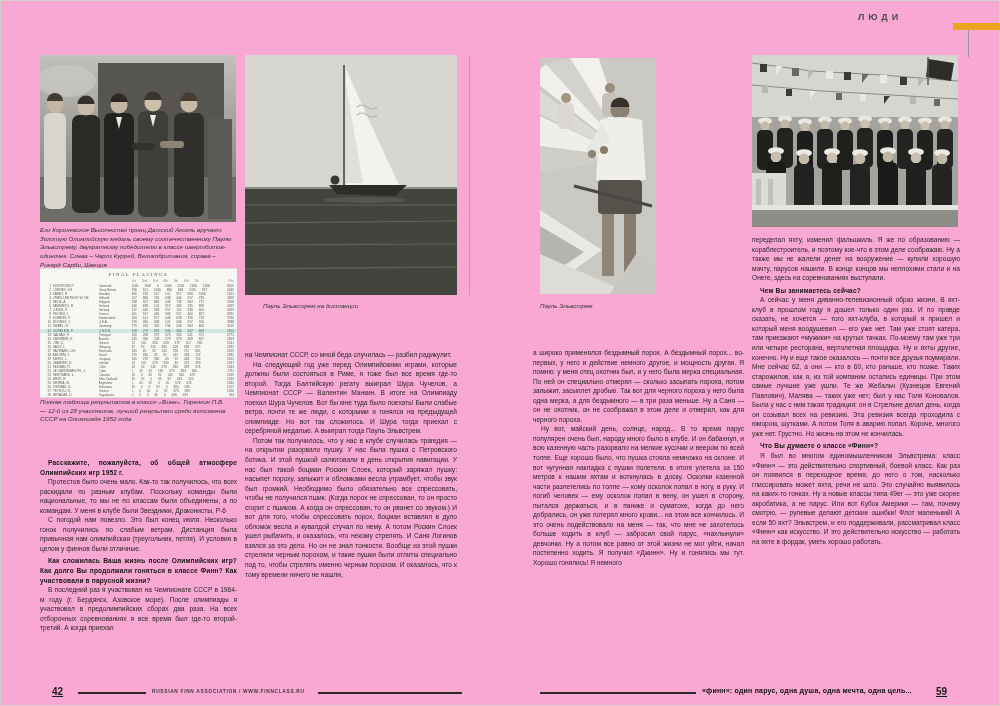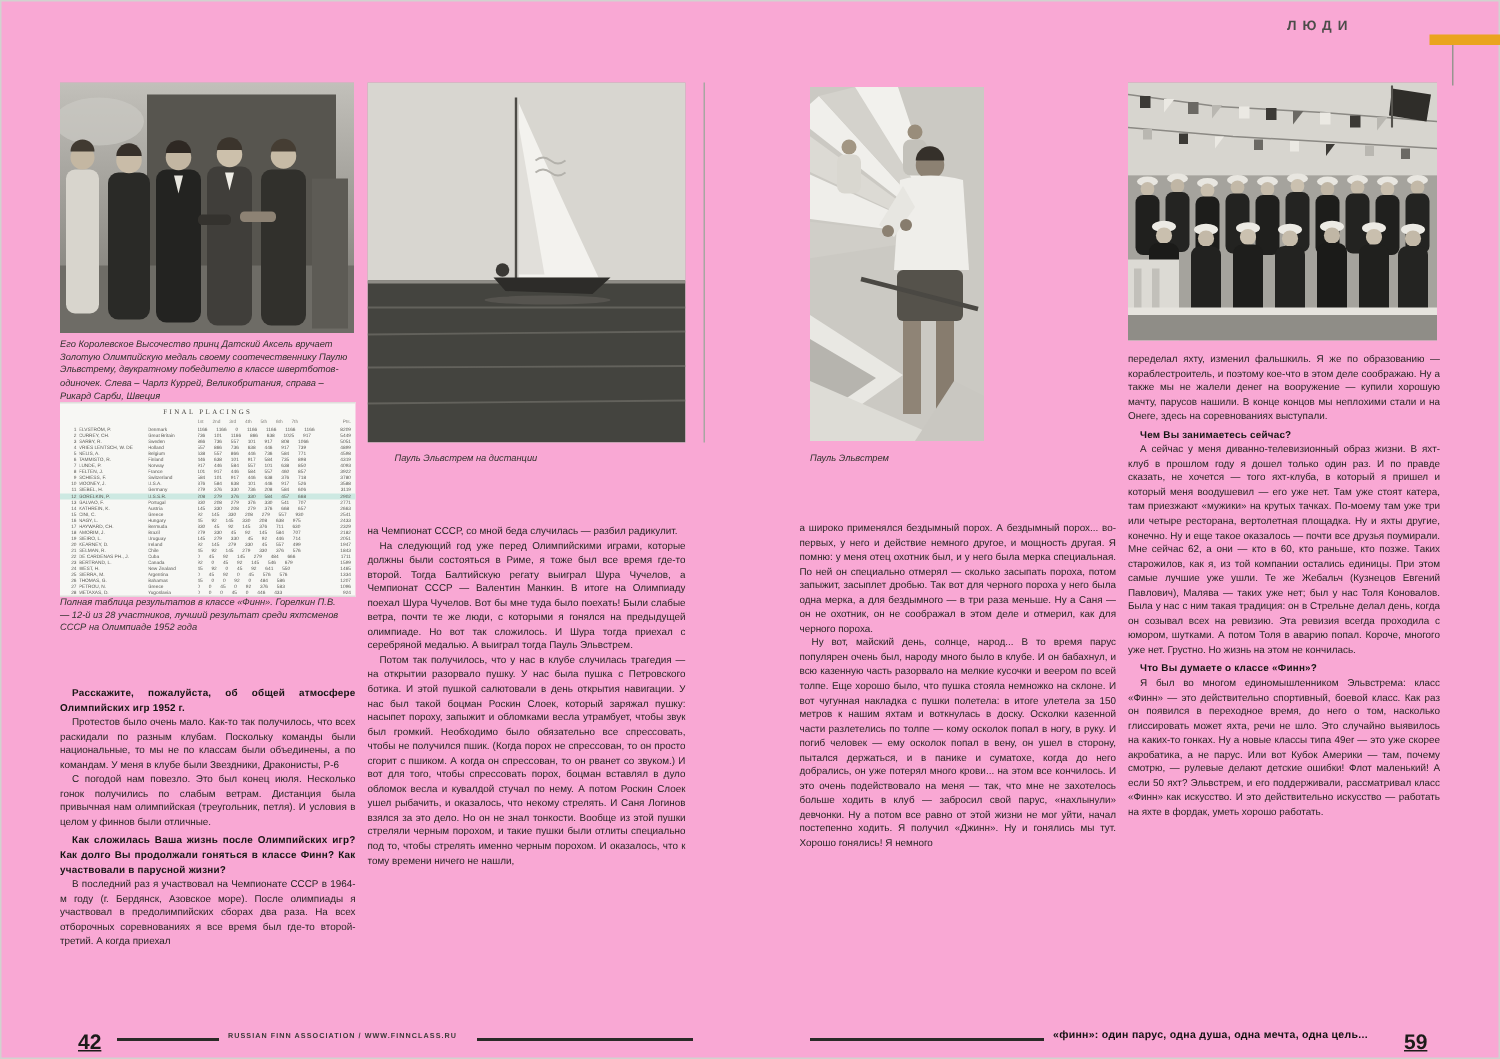--- a/index.html
+++ b/index.html
@@ -33,21 +33,21 @@
   .trow .c-pt{width:13px;text-align:right;}
   .trow.hdr{color:#807f79;height:5px;}
   .trow.hl{background:#cde9e2;}
   
   .col{overflow:hidden;}
   .col p{margin:0;text-align:justify;font-size:6.6px;line-height:9.55px;color:#272725;}
   .col p.p{text-indent:8px;}
   .col p.q{font-weight:bold;text-indent:8px;letter-spacing:.15px;margin-top:3px;color:#161614;}
   .col p.cont{text-indent:0;}
   
-  .pgnum{font-size:14px;font-weight:bold;color:#1c1c1a;text-decoration:underline;}
+  .pgnum{font-size:10px;font-weight:bold;color:#1c1c1a;text-decoration:underline;}
   .frule{height:1.6px;background:#2a2a27;}
   .assoc{font-size:4.8px;font-weight:bold;letter-spacing:.7px;color:#3a3a37;}
   .slogan{font-size:7px;font-weight:bold;color:#111110;letter-spacing:.2px;}
 </style>
 </head>
 <body>
 
 <div class="spread">
 
   <div class="abs section-label">ЛЮДИ</div>

